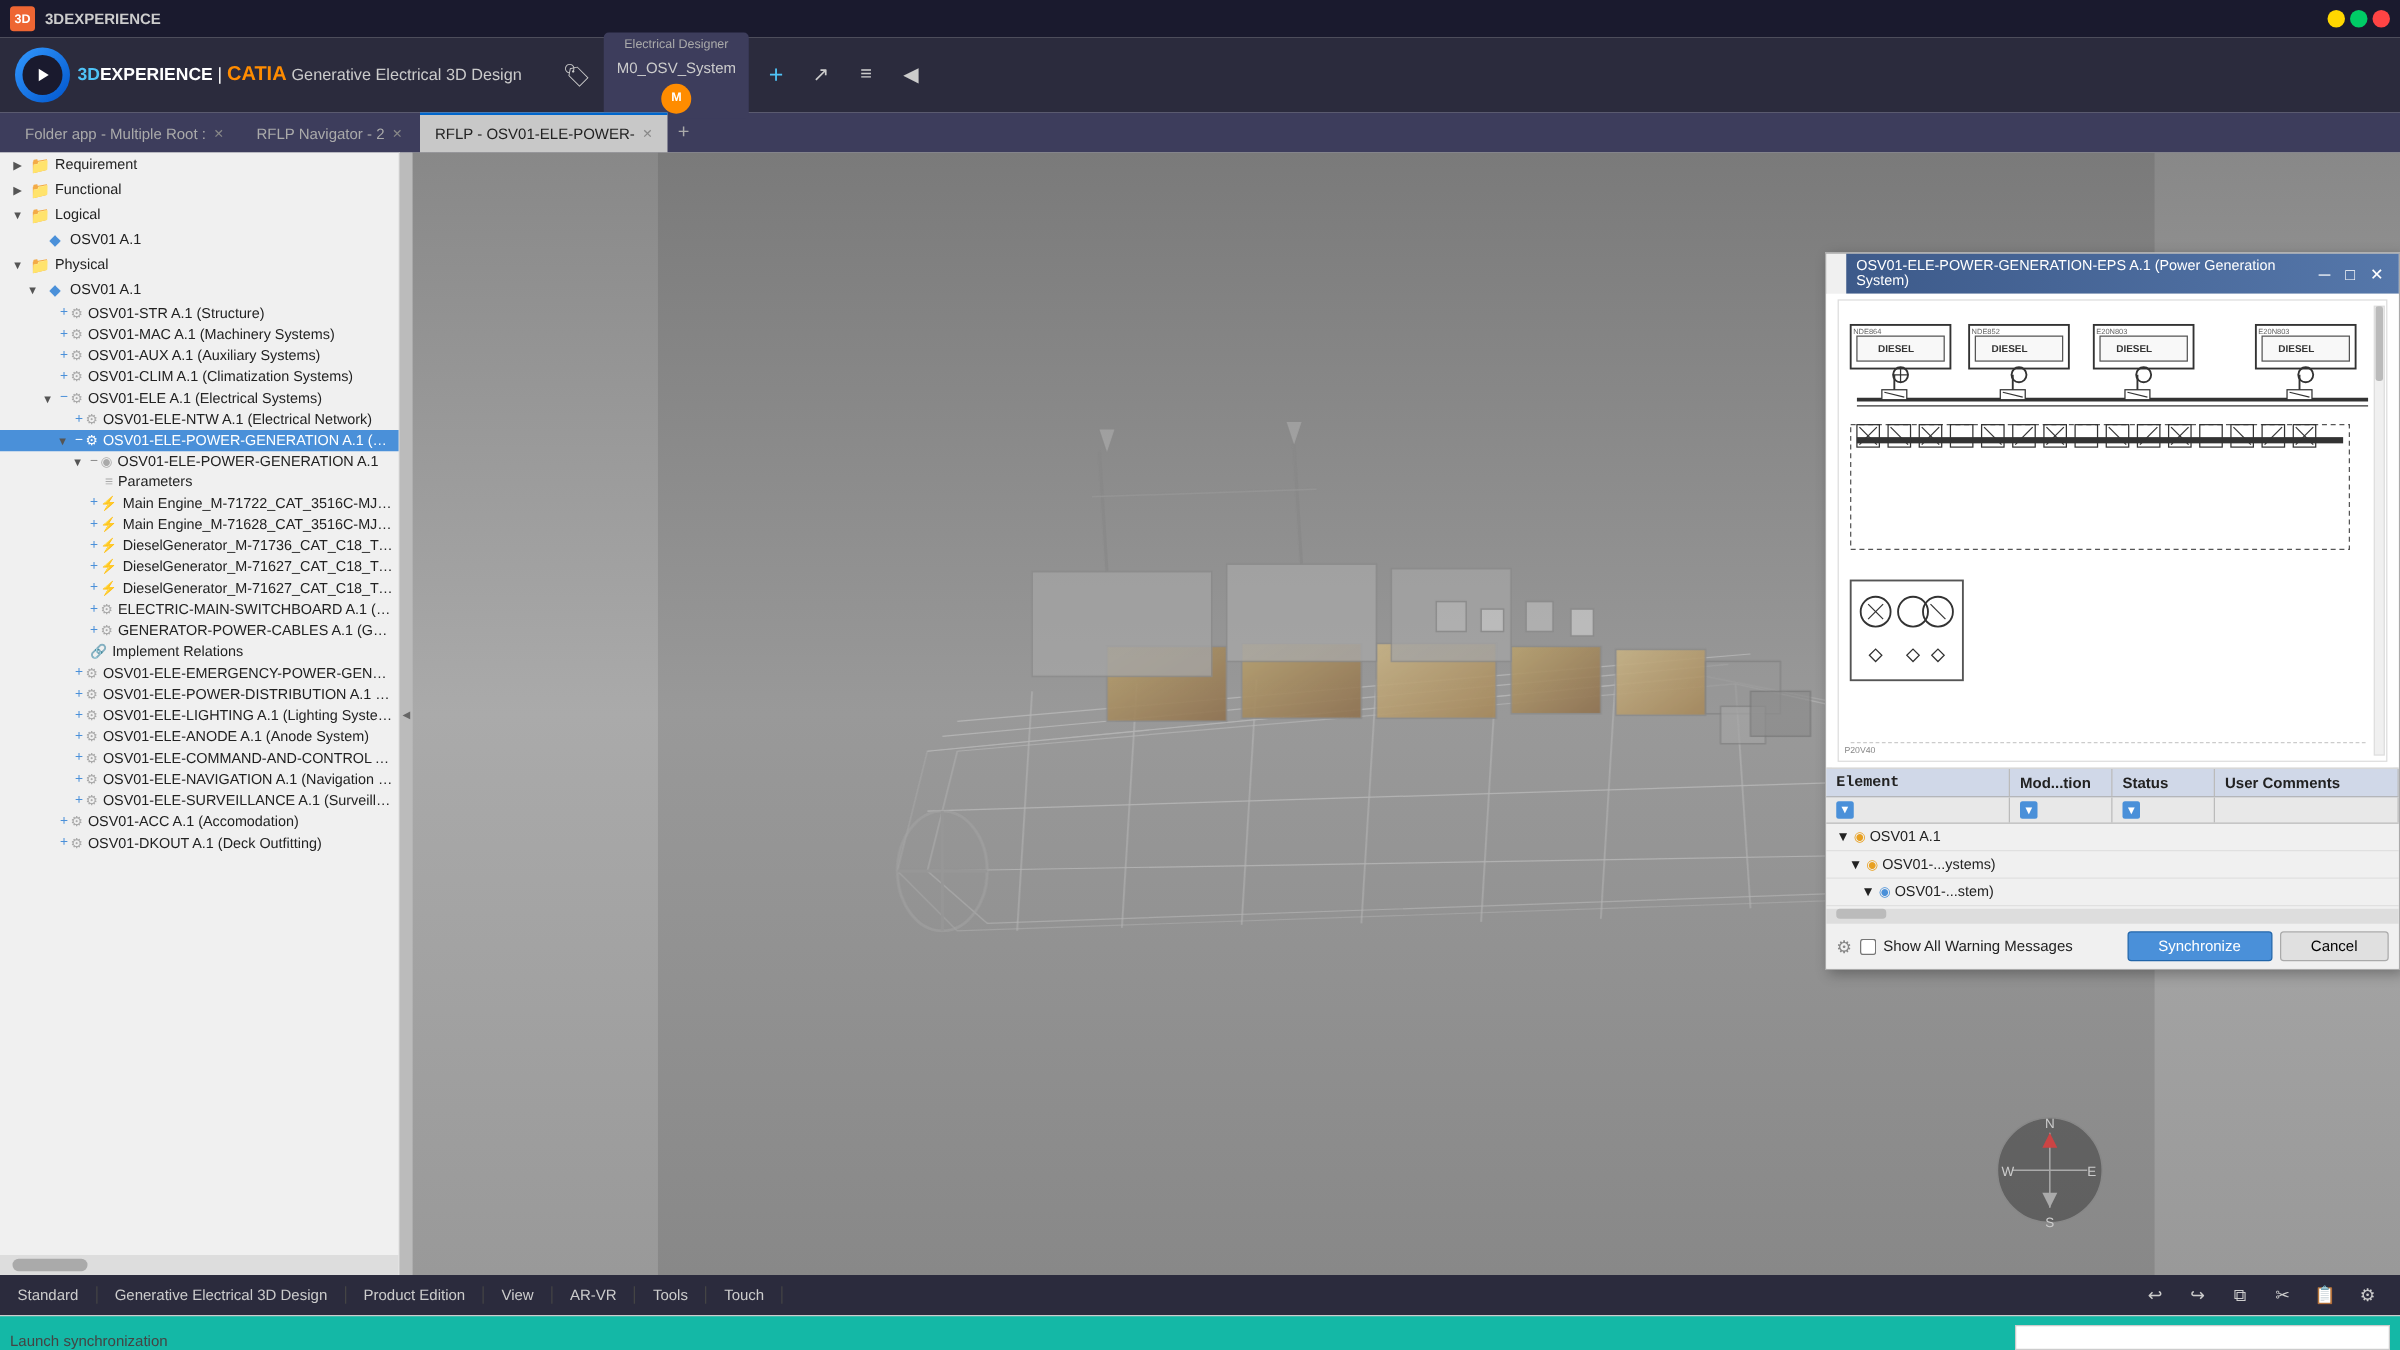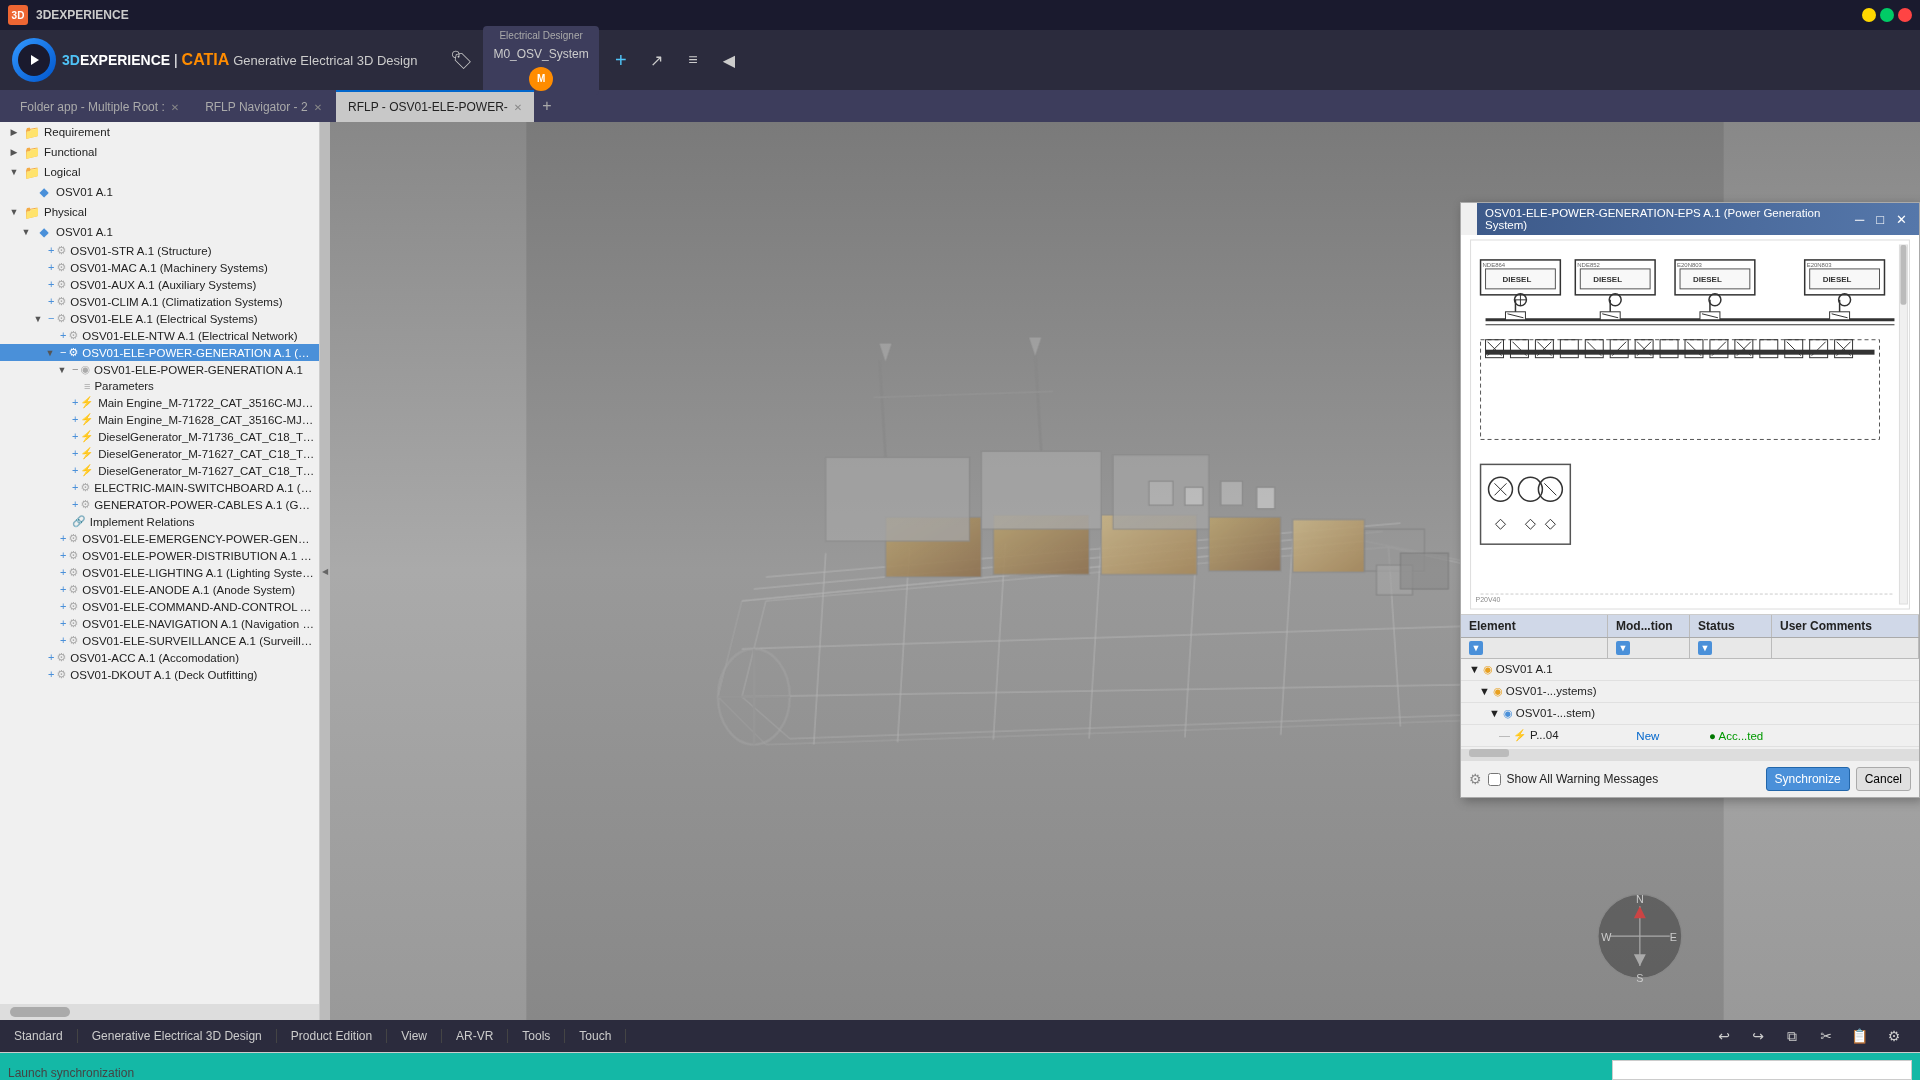--- a/index.html
+++ b/index.html
@@ -76,42 +76,42 @@
     .dialog-window { position: absolute; top: 80px; right: 0; width: 460px; background: #f0f0f0; border: 1px solid #aaa; box-shadow: 3px 3px 10px rgba(0,0,0,0.3); z-index: 100; }
     .dialog-title-bar { background: linear-gradient(90deg, #3d5a8a, #5577aa); color: white; padding: 4px 8px; display: flex; align-items: center; justify-content: space-between; font-size: 12px; margin-left: 16px; }
     .dialog-title-text { font-size: 11.5px; }
     .dialog-btn { background: none; border: none; color: white; cursor: pointer; font-size: 13px; padding: 0 4px; }
     .diagram-area { background: white; height: 380px; border-bottom: 1px solid #ccc; overflow: hidden; position: relative; }
 
     
     .sync-panel { background: #f0f0f0; padding: 0; }
     .sync-table-header { display: flex; background: #d0d8e8; border-bottom: 1px solid #aaa; }
     .sync-col { padding: 4px 8px; font-size: 12px; font-weight: bold; border-right: 1px solid #bbb; }
-    .sync-col-1 { flex: 2; }
+    .sync-col-1 { flex: 2; font-family: Liberation Mono, monospace; }
     .sync-col-2 { flex: 1; }
     .sync-col-3 { flex: 1; }
     .sync-col-4 { flex: 2; }
     .sync-filter-row { display: flex; background: #e8e8e8; border-bottom: 1px solid #bbb; }
     .sync-filter-cell { padding: 3px 8px; border-right: 1px solid #bbb; display: flex; align-items: center; }
     .filter-icon { width: 14px; height: 14px; background: #4a90d9; border-radius: 2px; display: flex; align-items: center; justify-content: center; color: white; font-size: 9px; }
     .sync-tree-row { display: flex; align-items: center; padding: 2px 4px; font-size: 11.5px; border-bottom: 1px solid #e0e0e0; }
     .sync-cell { padding: 2px 4px; }
     .sync-cell-1 { flex: 2; }
     .sync-cell-2 { flex: 1; }
     .sync-cell-3 { flex: 1; }
     .sync-cell-4 { flex: 2; }
     .status-new { color: #0066cc; }
     .status-acc { color: #009900; }
     .sync-scrollbar { height: 12px; background: #ddd; }
     .sync-options { padding: 6px 8px; font-size: 12px; }
     .sync-checkbox-row { display: flex; align-items: center; gap: 6px; margin: 4px 0; }
     .sync-label-text { font-size: 12px; }
     .sync-footer { padding: 6px 8px; display: flex; justify-content: space-between; align-items: center; font-size: 12px; }
     .sync-action-btns { display: flex; gap: 6px; }
-    .sync-btn { padding: 4px 8px; background: #e0e0e0; border: 1px solid #aaa; border-radius: 3px; cursor: pointer; font-size: 12px; }
+    .sync-btn { padding: 4px 24px; background: #e0e0e0; border: 1px solid #aaa; border-radius: 3px; cursor: pointer; font-size: 12px; }
     .sync-btn.primary { background: #4a90d9; color: white; border-color: #2266aa; }
     .sync-footer-left { display: flex; align-items: center; gap: 6px; }
 
     
     .panel-collapse { width: 10px; background: #bbb; cursor: pointer; display: flex; align-items: center; justify-content: center; writing-mode: vertical-lr; font-size: 8px; color: #666; flex-shrink: 0; }
   </style>
 </head>
 <body>
 
 <div class="title-bar">
@@ -711,33 +711,20 @@
         <div class="sync-tree-row" style="padding-left:24px;">
           <div class="sync-cell sync-cell-1">
             <span style="font-size:11px;">▼</span>
             <span style="color:#4a90d9;font-size:11px;"> ◉ </span>
             <span>OSV01-...stem)</span>
           </div>
           <div class="sync-cell sync-cell-2"></div>
           <div class="sync-cell sync-cell-3"></div>
           <div class="sync-cell sync-cell-4"></div>
         </div>
-        <div class="sync-tree-row" style="padding-left:34px;">
-          <div class="sync-cell sync-cell-1">
-            <span style="font-size:11px;color:#aaa;">— </span>
-            <span style="color:#e8a020;font-size:11px;">⚡</span>
-            <span>P...04</span>
-          </div>
-          <div class="sync-cell sync-cell-2 status-new">New</div>
-          <div class="sync-cell sync-cell-3">
-            <span style="color:#007700;">●</span>
-            <span class="status-acc">Acc...ted</span>
-          </div>
-          <div class="sync-cell sync-cell-4"></div>
-        </div>
 
         <div class="sync-scrollbar">
           <div style="width:40px;height:8px;background:#bbb;border-radius:3px;margin-left:8px;margin-top:2px;"></div>
         </div>
 
 
         <div class="sync-footer">
           <div class="sync-footer-left">
             <span style="font-size:14px;color:#888;">⚙</span>
             <input type="checkbox" style="">

